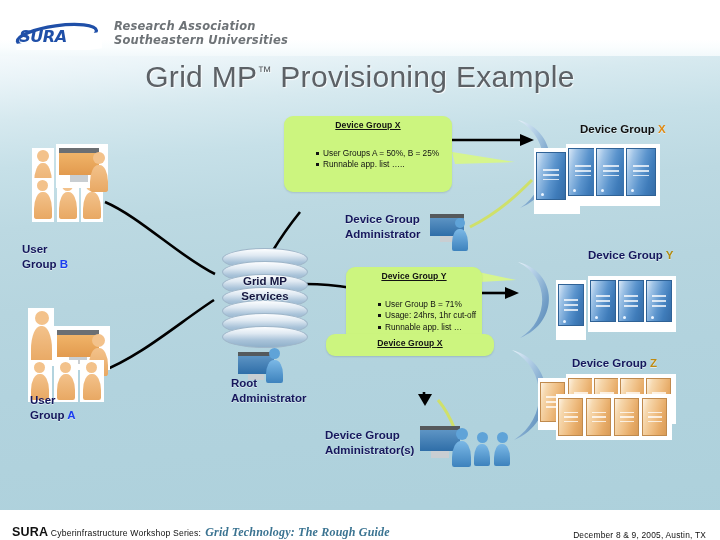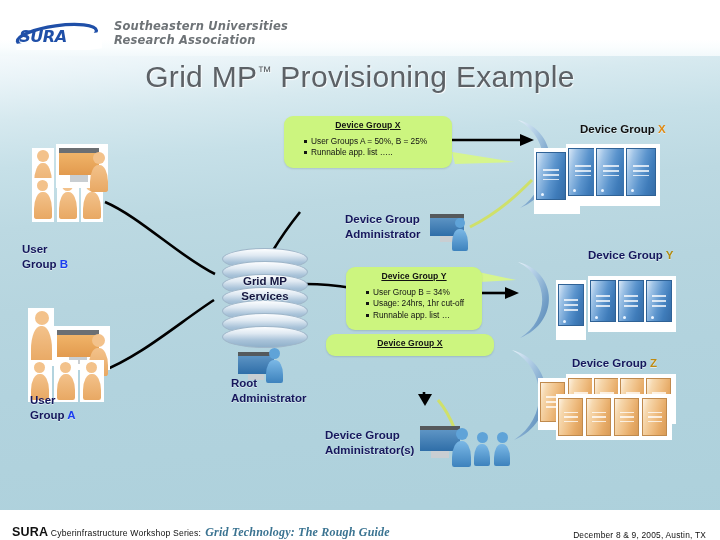--- a/index.html
+++ b/index.html
@@ -48,21 +48,21 @@
     background:#ccf57f;
     border-radius:9px;
     padding:4px 8px 5px 8px;
     color:#121212;
     font-family:"Liberation Sans", sans-serif;
     font-size:8.3px;
     line-height:11.6px;
     box-shadow:0 1px 2px rgba(0,0,0,.12);
   }
   .callout .hdr { text-align:center; font-weight:bold; text-decoration:underline; font-size:8.6px; margin-bottom:1px; letter-spacing:.1px;}
-  .callout ul { margin:4px; padding:0 0 0 8px; list-style:none; }
+  .callout ul { margin:16px; padding:0 0 0 8px; list-style:none; }
   .callout li { position:relative; padding-left:7px; white-space:nowrap; }
   .callout li:before {
     content:""; position:absolute; left:0; top:4.2px;
     width:3px; height:3px; background:#121212;
   }
   
   .lbl {
     position:absolute;
     font-family:"Liberation Sans", sans-serif;
     font-weight:bold; color:#15175c; font-size:11.5px; line-height:14.5px;
@@ -118,22 +118,22 @@
 
   <div id="topband"></div>
 
   <div id="logo-wrap">
     <svg id="logo-mark" viewBox="0 0 160 52">
       <ellipse cx="78" cy="26" rx="74" ry="19" fill="none" stroke="#1f4fa8" stroke-width="6" transform="rotate(-8 78 26)"></ellipse>
       <rect x="0" y="30" width="168" height="30" fill="#ffffff" transform="rotate(-8 78 26)"></rect>
       <text x="8" y="38" font-family="DejaVu Sans, sans-serif" font-size="30" font-weight="bold" font-style="italic" fill="#1f4fa8" letter-spacing="-1">SURA</text>
     </svg>
     <div id="logo-text">
+      <div>Research Association</div>
       <div>Southeastern Universities</div>
-      <div>Research Association</div>
     </div>
   </div>
 
   <div id="title"><span>Grid MP</span><span class="tm">™</span><span> Provisioning Example</span></div>
 
   <svg class="arcs">
 
     <path d="M105,190 C140,205 180,245 215,262" stroke="#000" stroke-width="2.6" fill="none"></path>
 
     <path d="M100,360 C140,345 180,310 214,288" stroke="#000" stroke-width="2.6" fill="none"></path>
@@ -178,21 +178,21 @@
     <div class="hdr">Device Group X</div>
     <ul>
       <li>User Groups A = 50%, B = 25%</li>
       <li>Runnable app. list …..</li>
     </ul>
   </div>
 
   <div class="callout" style="left:346px; top:255px; width:136px;">
     <div class="hdr">Device Group Y</div>
     <ul>
-      <li>User Group B = 34%</li>
+      <li>User Group B = 71%</li>
       <li>Usage: 24hrs, 1hr cut-off</li>
       <li>Runnable app. list …</li>
     </ul>
   </div>
 
   <div class="callout" style="left:326px; top:322px; width:168px;">
     <div class="hdr">Device Group X</div>
   </div>
 
   <div>

